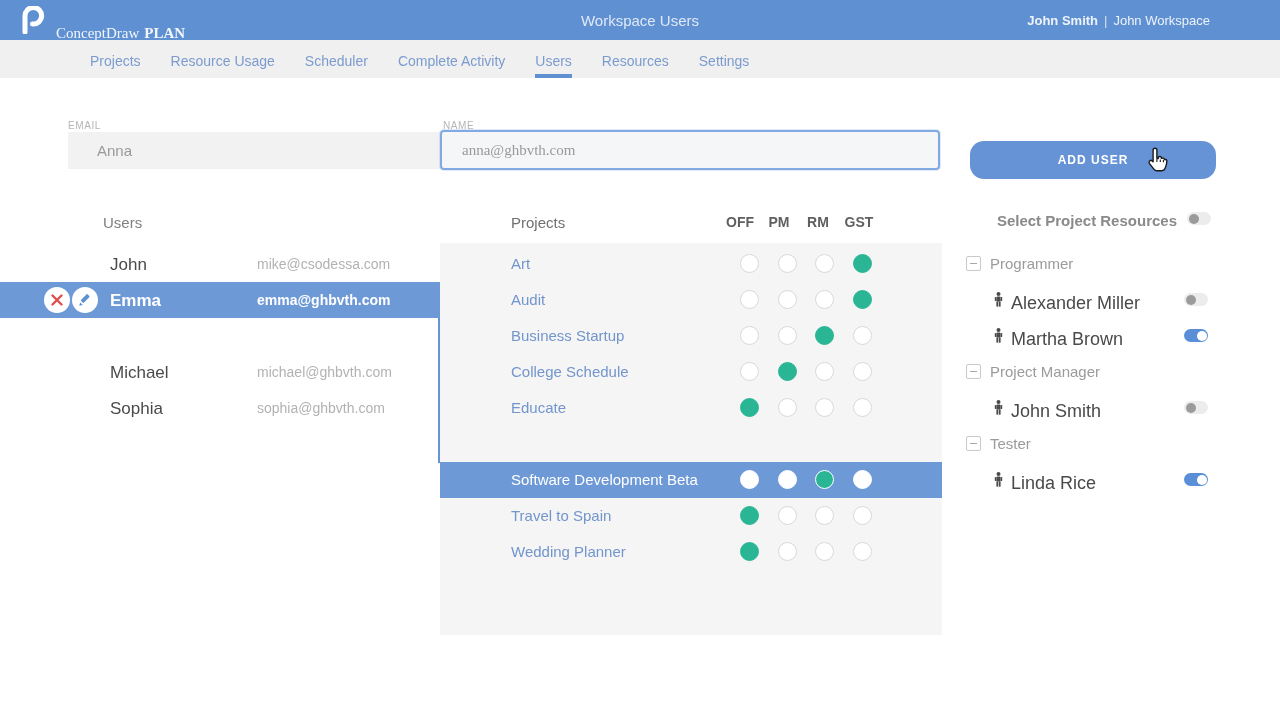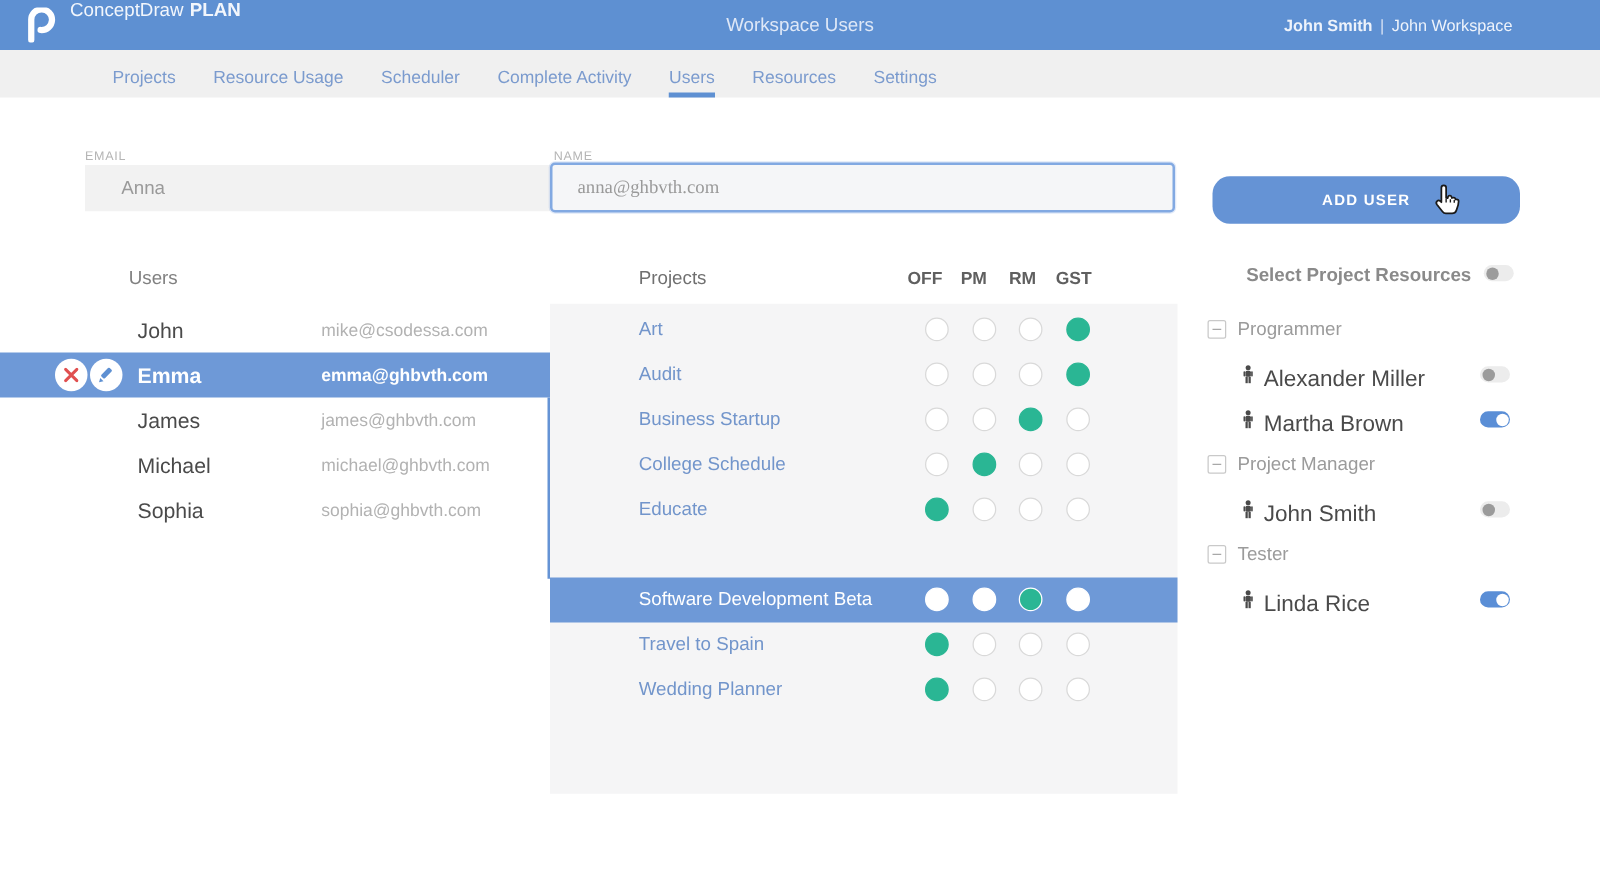--- a/index.html
+++ b/index.html
@@ -7,22 +7,22 @@
   body {
     font-family: "Liberation Sans", "DejaVu Sans", sans-serif;
     background:#ffffff; overflow:hidden; position:relative;
   }
   .stage { position:absolute; inset:0; width:1280px; height:710px; }
 
   
   .app-header { position:absolute; top:0; left:0; width:1280px; height:40px;
     background:#5e90d2; display:flex; align-items:center; }
   .logo { position:absolute; left:18px; top:6px; width:28px; height:28px; }
-  .brand { position:absolute; left:56px; top:0; height:42px; display:flex; align-items:flex-start;
-    color:#f2f6fc; font-size:15px; }
+  .brand { position:absolute; left:56px; top:0; height:42px; display:flex; align-items:flex-end;
+    color:#f2f6fc; font-size:15px;font-family:Liberation Serif, serif; }
   .brand b { margin-left:5px; font-weight:bold; }
   .app-title { position:absolute; left:0; right:0; top:0; height:40px; display:flex;
     align-items:center; justify-content:center; color:#dfe8f7; font-size:15px; }
   .account { position:absolute; right:70px; top:0; height:40px; display:flex; align-items:center;
     color:#eef3fb; font-size:13px; }
   .account .user { font-weight:bold; }
   .account .sep { margin:0 6px; color:#d7e2f4; }
 
   
   .nav { position:absolute; top:40px; left:0; width:1280px; height:38px; background:#f0f0f0;
@@ -147,24 +147,20 @@
       <svg width="14" height="14" viewBox="0 0 14 14">
         <g fill="#5e90d2">
           <rect x="5.2" y="0.8" width="4" height="9.4" rx="1" transform="rotate(45 7.2 5.5)"></rect>
           <path d="M1.2 12.8 L2.2 9.4 L4.8 12 Z"></path>
         </g>
       </svg>
     </span>
     <span class="uname">Emma</span>
     <span class="uemail">emma@ghbvth.com</span>
   </div>
-  <div class="urow" style="top:318px">
-    <span class="uname">James</span>
-    <span class="uemail">james@ghbvth.com</span>
-  </div>
   <div class="urow" style="top:354px">
     <span class="uname">Michael</span>
     <span class="uemail">michael@ghbvth.com</span>
   </div>
   <div class="urow" style="top:390px">
     <span class="uname">Sophia</span>
     <span class="uemail">sophia@ghbvth.com</span>
   </div>
 
   <div class="users-scroll-thumb"></div>

